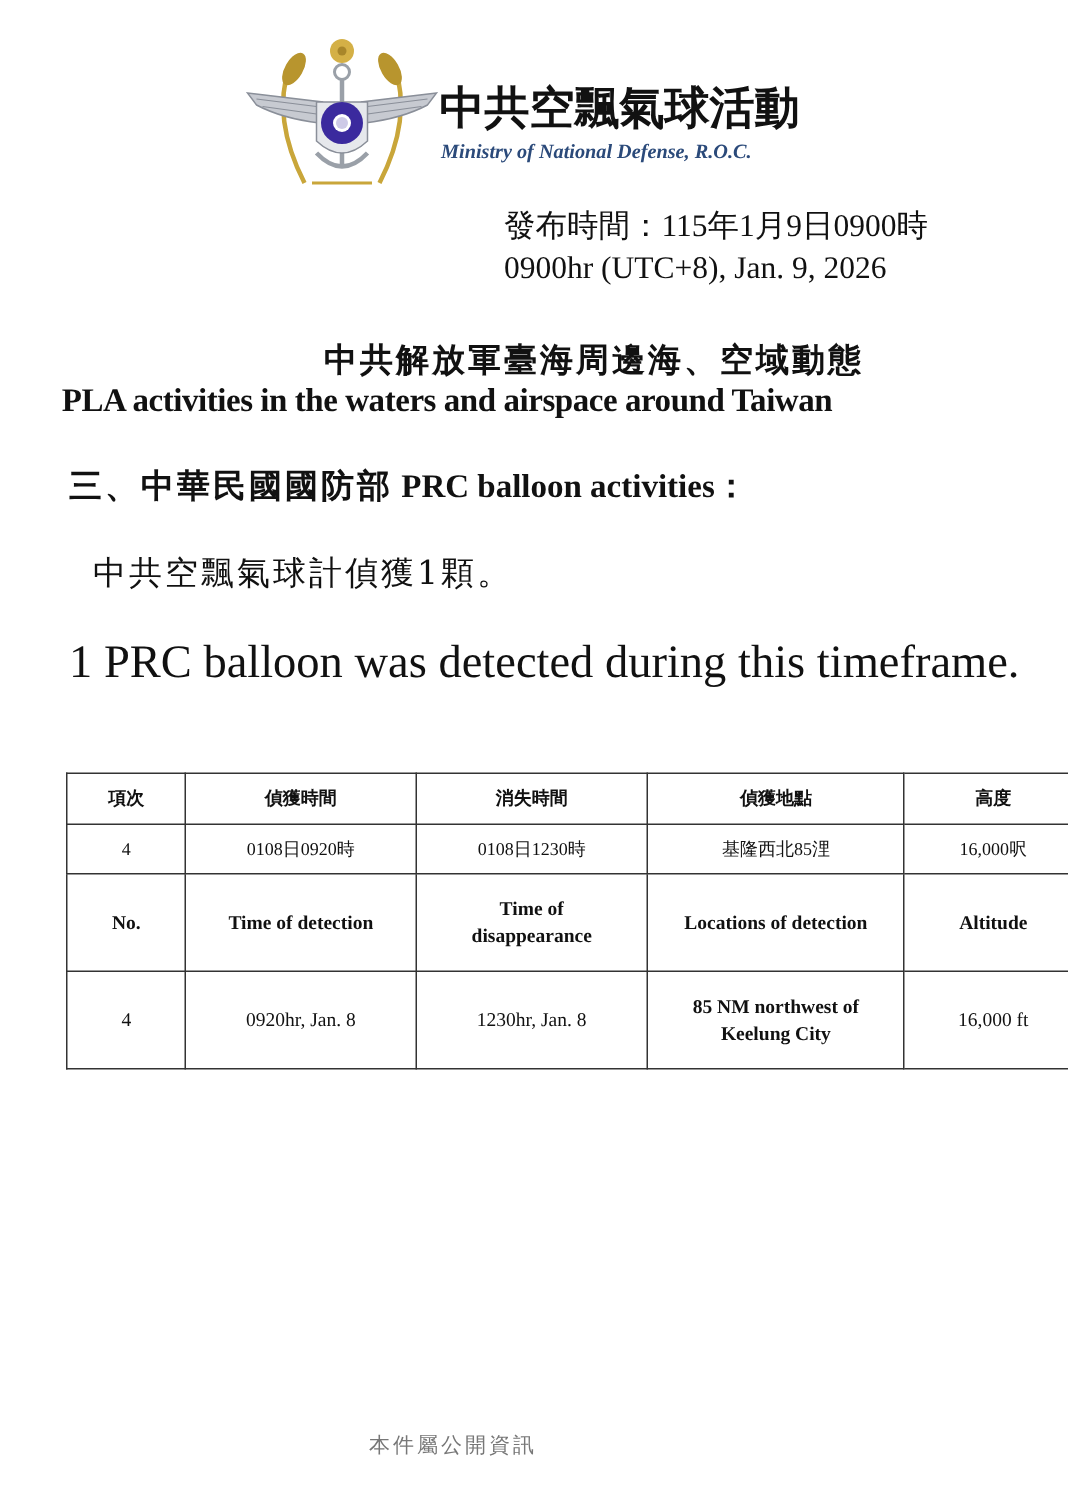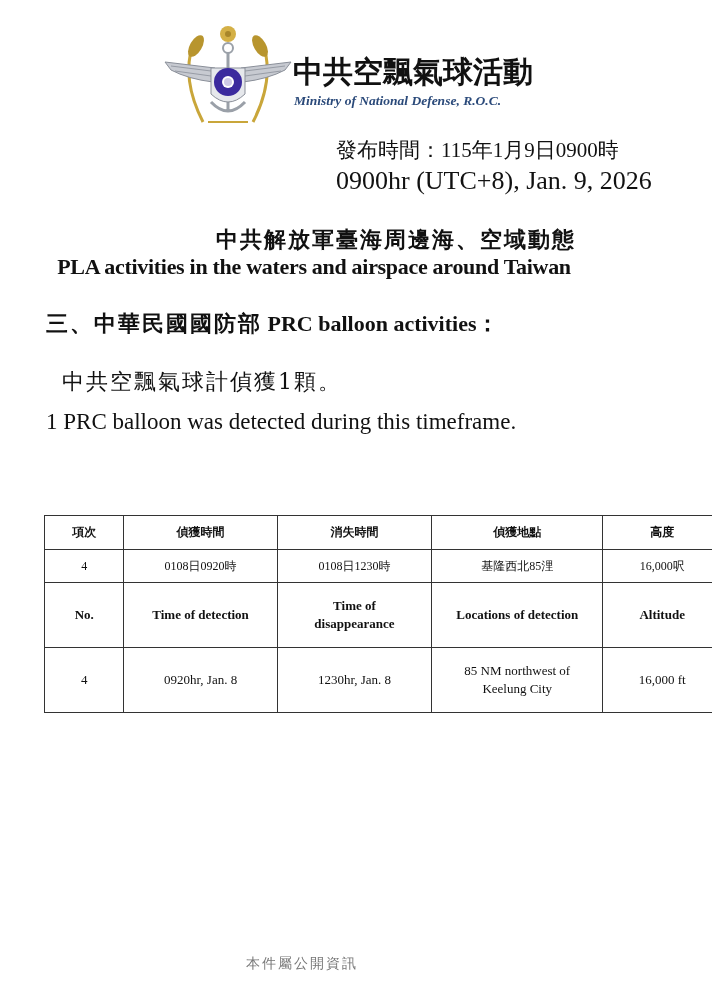--- a/index.html
+++ b/index.html
@@ -2,27 +2,27 @@
 <html><head>
   <meta charset="utf-8">
   <style>
     html, body { margin: 0; padding: 0; background: #ffffff; }
     body { width: 712px; height: 1000px; position: relative; overflow: hidden; color: #111; font-family: "Liberation Serif", "DejaVu Serif", serif; }
     .abs { position: absolute; }
     .emblem { left: 163px; top: 24px; width: 130px; height: 106px; }
     .org-zh { left: 293px; top: 52px; font-family: "DejaVu Serif", "Liberation Serif", serif; font-weight: bold; font-size: 30px; letter-spacing: 0px; color: #111; white-space: nowrap; }
     .org-en { left: 294px; top: 93px; font-family: "Liberation Serif", serif; font-weight: bold; font-size: 13.5px; color: #2b4a7a; white-space: nowrap; font-style: italic; }
     .rel1 { left: 336px; top: 136px; font-size: 21px; white-space: nowrap; font-family: "Liberation Serif", "DejaVu Serif", serif; }
-    .rel2 { left: 336px; top: 166px; font-size: 26px; white-space: nowrap; }
+    .rel2 { left: 336px; top: 166px; font-size: 21px; white-space: nowrap; }
     .title-zh { left: 0; width: 712px; top: 225px; text-align: center; font-weight: bold; font-size: 22px; font-family: "DejaVu Serif", serif; letter-spacing: 2px; padding-left: 40px; }
-    .title-en { left: 0; width: 596px; top: 254px; text-align: center; font-weight: bold; font-size: 22px; letter-spacing: -0.3px; padding-left: 16px; }
+    .title-en { left: 0; width: 596px; top: 254px; text-align: center; font-weight: bold; font-size: 22px; letter-spacing: -0.3px; }
     .section { left: 46px; top: 309px; font-weight: bold; font-size: 22px; white-space: nowrap; }
     .section .zh { font-family: "DejaVu Serif", serif; letter-spacing: 2px; }
     .body-zh { left: 62px; top: 367px; font-size: 22px; font-family: "DejaVu Serif", serif; letter-spacing: 2px; white-space: nowrap; }
-    .body-en { left: 46px; top: 409px; font-size: 23px; white-space: nowrap; }
+    .body-en { left: 46px; top: 423px; font-size: 31px; white-space: nowrap; }
     table.det { position: absolute; left: 44px; top: 472px; width: 678px; border-collapse: collapse; font-size: 12.5px; margin-top: 43px; }
     table.det td { border: 1.3px solid #333; text-align: center; vertical-align: middle; padding: 0 3px; }
     .col1 { width: 71px; } .col2 { width: 137px; } .col3 { width: 138px; } .col4 { width: 153px; } .col5 { width: 106px; }
     tr.h1 td { height: 33px; font-weight: bold; font-family: "DejaVu Serif", serif; font-size: 12px; }
     tr.r1 td { height: 32px; font-size: 12px; }
     tr.h2 td { height: 64px; font-weight: bold; font-size: 13px; line-height: 18px; }
     tr.r2 td { height: 64px; font-size: 13px; line-height: 18px; }
     .foot-zh { left: 0; width: 604px; top: 955px; text-align: center; font-size: 14px; color: #777; font-family: "DejaVu Serif", serif; letter-spacing: 2px; }
     .foot-en { left: 0; width: 564px; top: 1022px; text-align: center; font-size: 14px; color: #777; }
   </style>
@@ -100,20 +100,20 @@
     <td>No.</td>
     <td>Time of detection</td>
     <td style="padding:0 22px;">Time of disappearance</td>
     <td>Locations of detection</td>
     <td>Altitude</td>
   </tr>
   <tr class="r2">
     <td>4</td>
     <td>0920hr, Jan. 8</td>
     <td>1230hr, Jan. 8</td>
-    <td style="padding:0 13px;">85 NM northwest of Keelung City</td>
+    <td style="padding:0 13px;font-weight:bold;">85 NM northwest of Keelung City</td>
     <td>16,000 ft</td>
   </tr>
 </tbody>
   </table>
 
 <div class="abs foot-zh">本件屬公開資訊</div>
 <div class="abs foot-en">UNCLASSIFIED</div>
 
 </body></html>

